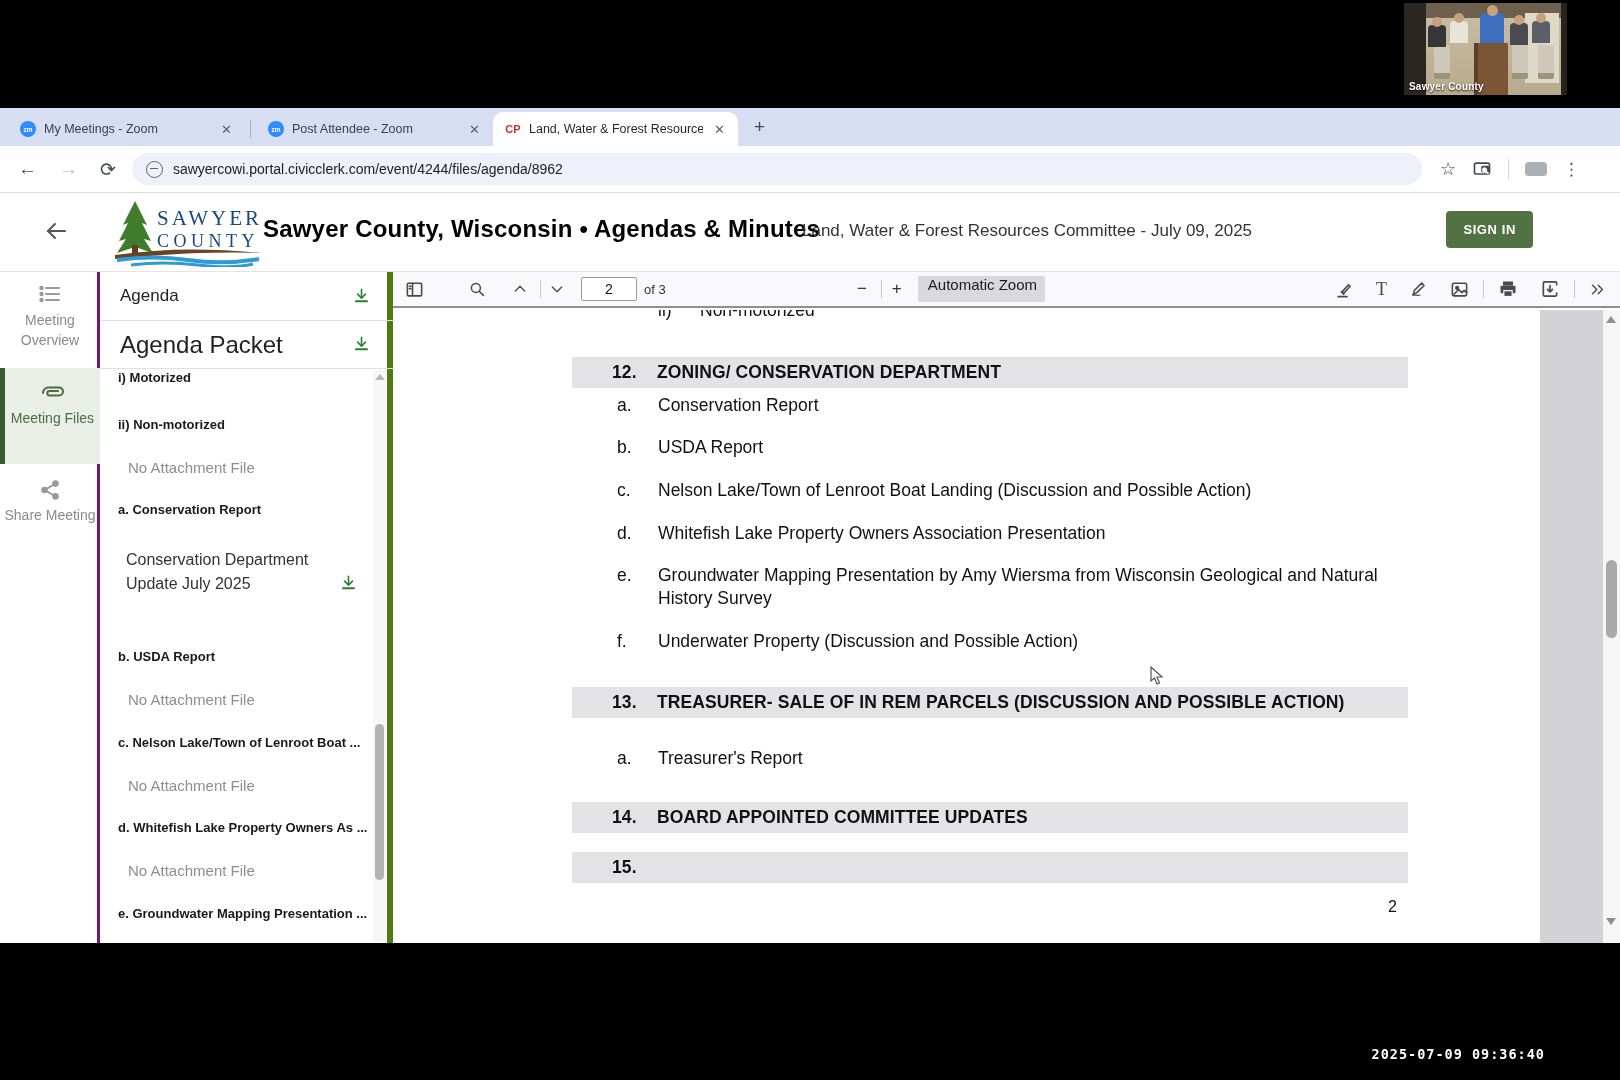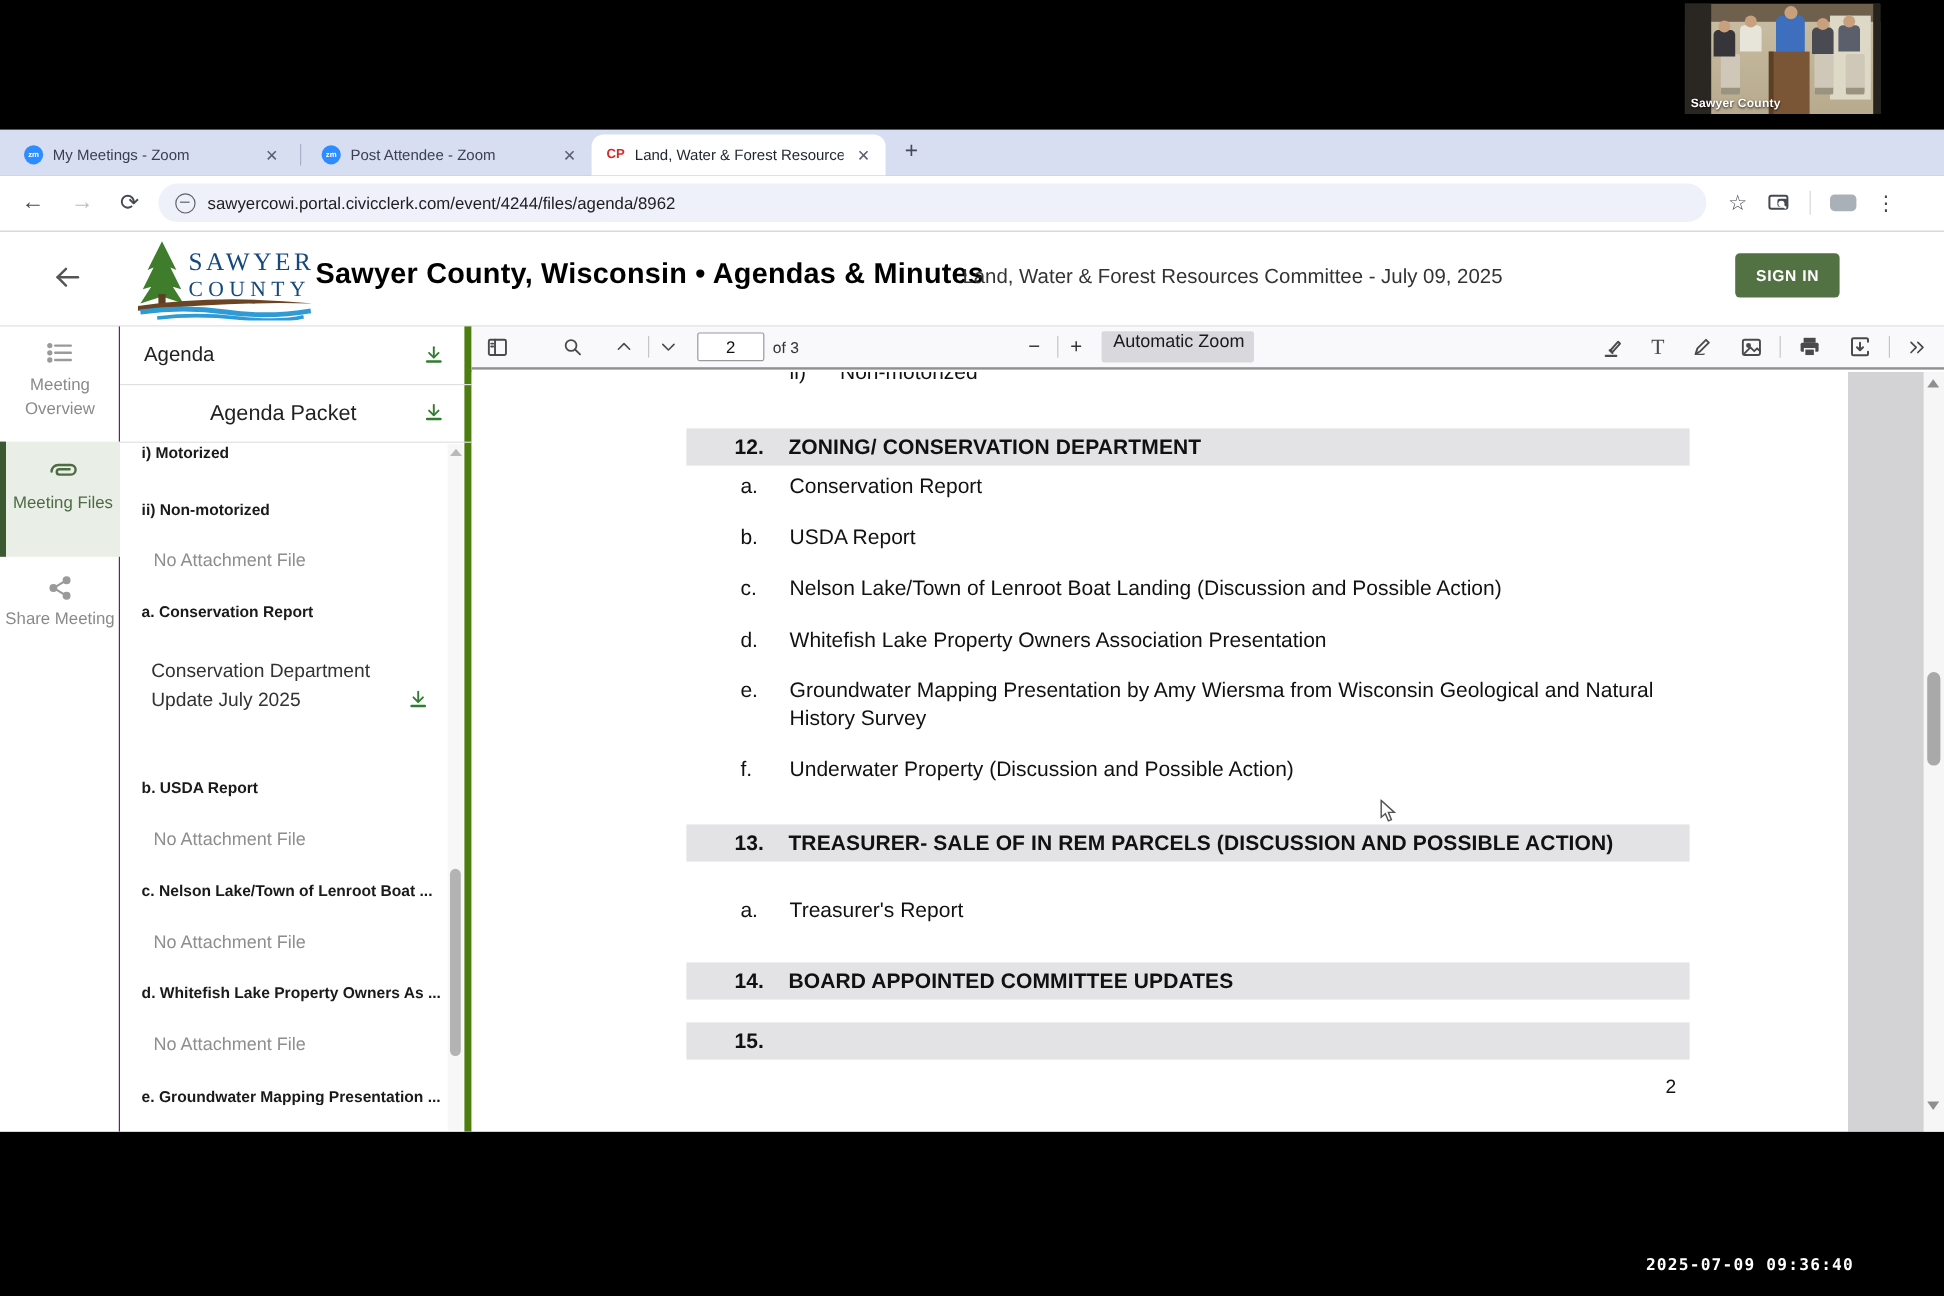--- a/index.html
+++ b/index.html
@@ -61,21 +61,21 @@
   .logo { position:absolute; left:113px; top:6px; }
   .site-title { position:absolute; left:263px; top:22px; font-size:24px; font-weight:bold; color:#000000; letter-spacing:.2px; }
   .site-subtitle { position:absolute; left:802px; top:28px; font-size:17px; color:#333; }
   .signin-btn { position:absolute; right:87px; top:18px; background:#527244; color:#fff; font-size:13px; font-weight:bold;
                 letter-spacing:.6px; padding:11px 17px; border-radius:4px; border:none; }
 
   
   .content { position:absolute; left:0; top:272px; width:1620px; height:671px; background:#fff; }
 
   
-  .leftnav { position:absolute; left:0; top:0; width:100px; height:671px; background:#fff; border-right:1px solid #701a75; }
+  .leftnav { position:absolute; left:0; top:0; width:100px; height:671px; background:#fff; border-right:3px solid #701a75; }
   .nav-item { position:absolute; left:0; width:100px; text-align:center; color:#8a8a8a; font-size:14px; line-height:20px; padding-top:2px; }
   .nav-item svg { display:block; margin:0 auto 4px auto; }
   .nav-item.active { background:#e9efe6; border-left:5px solid #3c5a31; color:#4e6b44; }
 
   
   .sidebar { position:absolute; left:100px; top:0; width:293px; height:671px; background:#fff; border-right:6px solid #4d7c0f; }
   .sb-head { position:absolute; left:0; width:293px; display:flex; align-items:center; padding:0 22px 0 20px;
              font-size:17px; color:#222; border-bottom:1px solid #e0e0e0; }
   .sb-head .lbl { flex:1; }
   .sb-item { position:absolute; left:18px; width:250px; font-size:13px; font-weight:bold; color:#1a1a1a; white-space:nowrap; overflow:hidden; }
@@ -251,21 +251,21 @@
 
     <div class="sidebar">
       <div class="sb-head" style="top:0; height:49px;">
         <span class="lbl">Agenda</span>
         <svg class="stroke" width="19" height="19" viewBox="0 0 24 24" style="color:#2f7d31">
           <line x1="12" y1="3" x2="12" y2="13"></line>
             <polyline points="7,9 12,14 17,9"></polyline>
             <line x1="5" y1="18" x2="19" y2="18" stroke-width="2.6"></line>
         </svg>
       </div>
-      <div class="sb-head" style="top:49px; height:48px; font-size:18px;text-align:center;">
+      <div class="sb-head" style="top:49px; height:48px; font-size:24px;">
         <span class="lbl">Agenda Packet</span>
         <svg class="stroke" width="19" height="19" viewBox="0 0 24 24" style="color:#2f7d31">
           <line x1="12" y1="3" x2="12" y2="13"></line>
             <polyline points="7,9 12,14 17,9"></polyline>
             <line x1="5" y1="18" x2="19" y2="18" stroke-width="2.6"></line>
         </svg>
       </div>
 
       <div class="sb-item" style="top:98px;">i) Motorized</div>
       <div class="sb-item" style="top:145px;">ii) Non-motorized</div>

